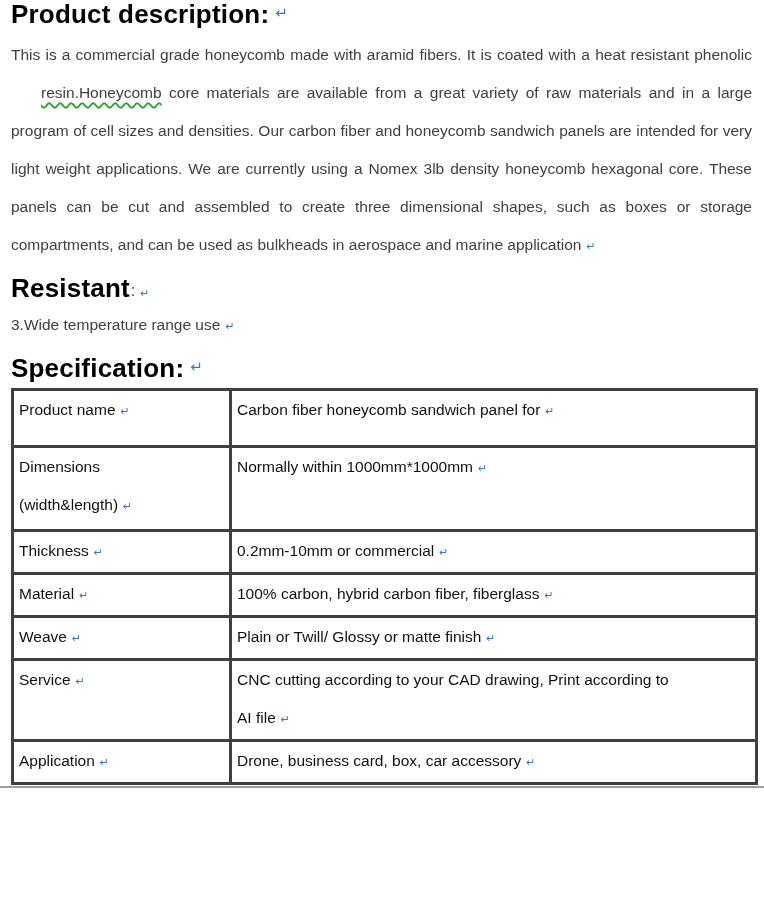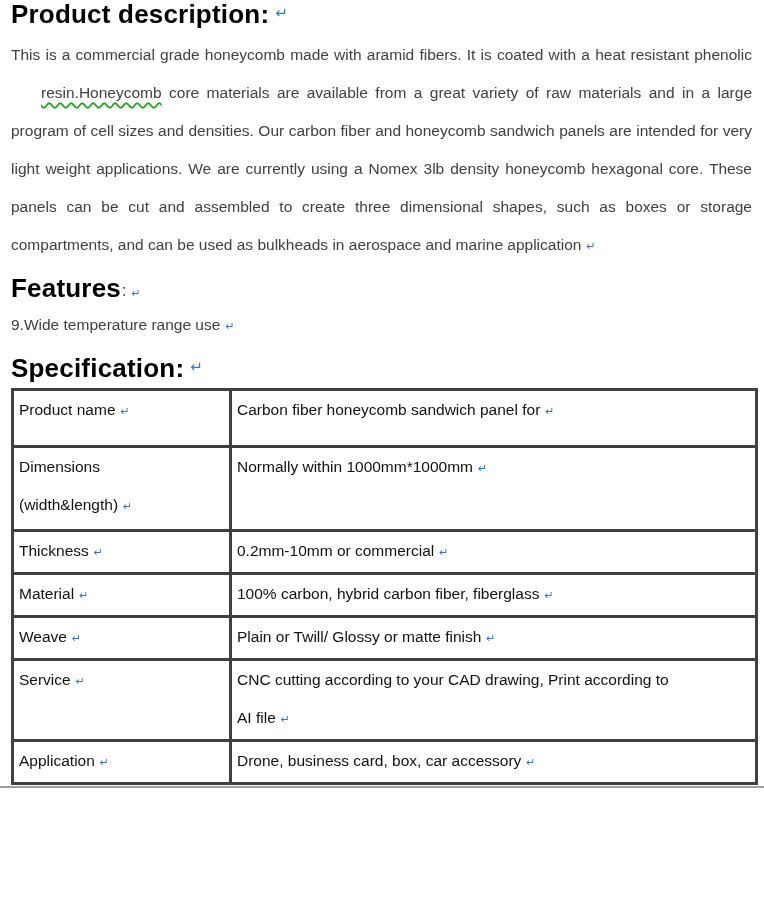--- a/index.html
+++ b/index.html
@@ -79,27 +79,27 @@
 <div class="page">
 
   <div class="h1-row">
     <span class="h1">Product description:</span>
     <span class="mark mark-big">↵</span>
   </div>
 
   <div class="para"><span>This is a commercial grade honeycomb made with aramid fibers. It is coated with a heat resistant phenolic </span><span class="squiggle">resin.Honeycomb</span><span> core materials are available from a great variety of raw materials and in a large program of cell sizes and densities. Our carbon fiber and honeycomb sandwich panels are intended for very light weight applications. We are currently using a Nomex 3lb density honeycomb hexagonal core. These panels can be cut and assembled to create three dimensional shapes, such as boxes or storage compartments, and can be used as bulkheads in aerospace and marine application</span><span class="mark mark-small">↵</span></div>
 
   <div class="features-heading">
-    <span class="h1">Features</span>
+    <span class="h1">Resistant</span>
     <span class="features-colon">:</span>
     <span class="mark mark-small">↵</span>
   </div>
 
   <div class="features-list">
-    <div class="feature-item"><span>9.Wide temperature range use</span><span class="mark mark-small">↵</span></div>
+    <div class="feature-item"><span>3.Wide temperature range use</span><span class="mark mark-small">↵</span></div>
   </div>
 
   <div class="h1-row spec-heading">
     <span class="h1">Specification:</span>
     <span class="mark mark-big">↵</span>
   </div>
 
   <table class="spec">
     <colgroup>
         <col style="width:218px">

